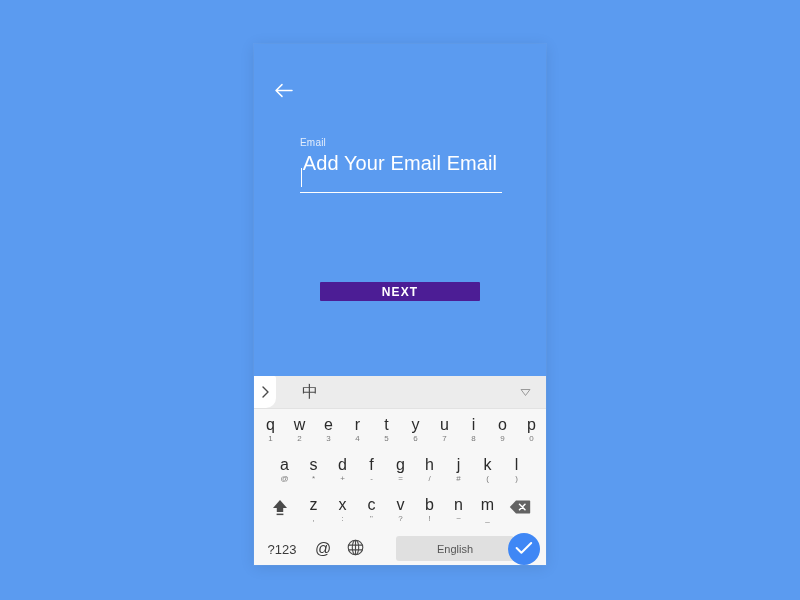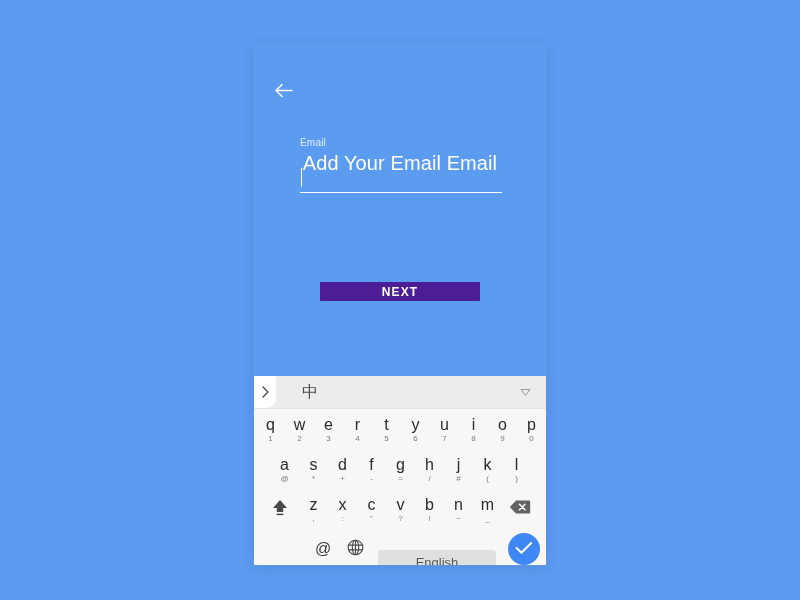--- a/index.html
+++ b/index.html
@@ -236,24 +236,25 @@
     align-items: center;
     justify-content: center;
     cursor: pointer;
     font-size: 13px;
     color: #3a3a3a;
     user-select: none;
   }
   #key-space {
     background: #e0e0e0;
     border-radius: 3px;
-    top: 21px;
+    top: 7px;
     height: 25px;
-    font-size: 13px;
+    font-size: 11px;
     color: #555;
+    margin-left: 18px;
   }
   #key-enter {
     top: 4px;
     height: 32px;
     width: 32px;
     border-radius: 50%;
     background: #3f87f5;
   }
 </style>
 </head>
@@ -426,20 +427,21 @@
           <div class="key-main">n</div>
           <div class="key-sub">~</div>
         </div>
         <div class="key" style="left: 219px; width: 29px;">
           <div class="key-main">m</div>
           <div class="key-sub">_</div>
         </div>
       </div>
 
     <div id="kb-row-bottom">
+      <div class="fnkey" id="key-symbols" style="left:4px;width:48px;">?123</div>
       <div class="fnkey" id="key-at" style="left:54px;width:30px;font-size:16px;">@</div>
       <div class="fnkey" id="key-globe" style="left:84px;width:34px;">
         <span>
           <svg width="17" height="17" viewBox="0 0 17 17" fill="none">
             <circle cx="8.5" cy="8.5" r="7.3" stroke="#4a4a4a" stroke-width="1.1"></circle>
             <ellipse cx="8.5" cy="8.5" rx="3.2" ry="7.3" stroke="#4a4a4a" stroke-width="1.1"></ellipse>
             <path d="M1.4 6.1H15.6M1.4 10.9H15.6M8.5 1.2V15.8" stroke="#4a4a4a" stroke-width="1.1"></path>
           </svg>
         </span>
       </div>

